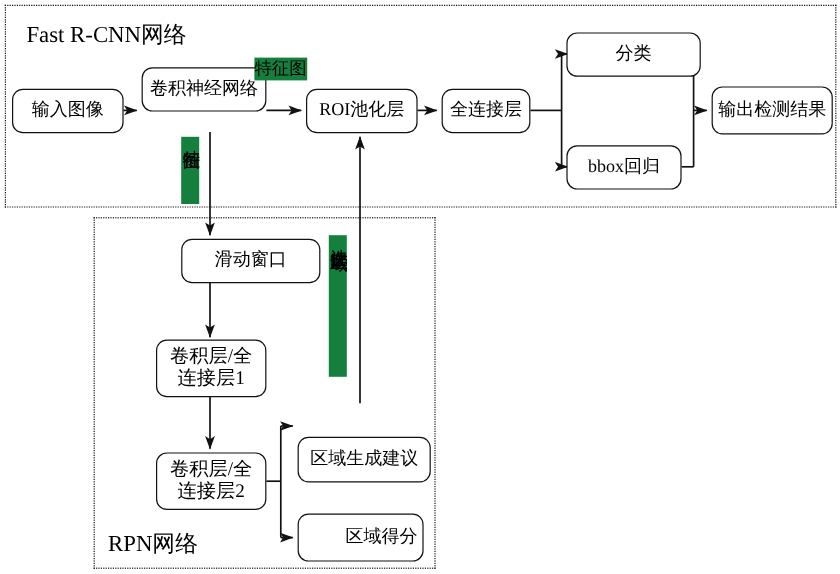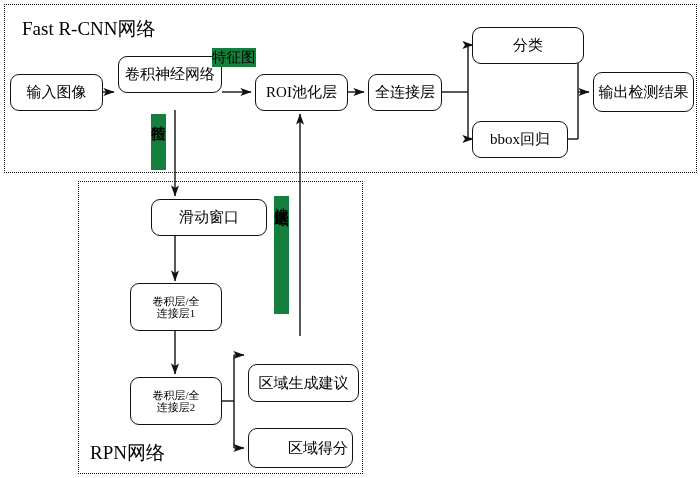--- a/index.html
+++ b/index.html
@@ -31,21 +31,21 @@
     display: flex;
     align-items: center;
     justify-content: center;
     text-align: center;
     color: #000000;
     font-family: "Liberation Serif", "DejaVu Serif", serif;
     font-size: 15px;
     line-height: 1.12;
     z-index: 5;
   }
-  .node.two-line { font-size: 11px; }
+  .node.two-line { font-size: 16px; }
   .group-label {
     position: absolute;
     color: #000000;
     font-family: "Liberation Serif", "DejaVu Serif", serif;
     font-size: 19px;
     white-space: nowrap;
     z-index: 4;
   }
   .edge-label {
     position: absolute;

